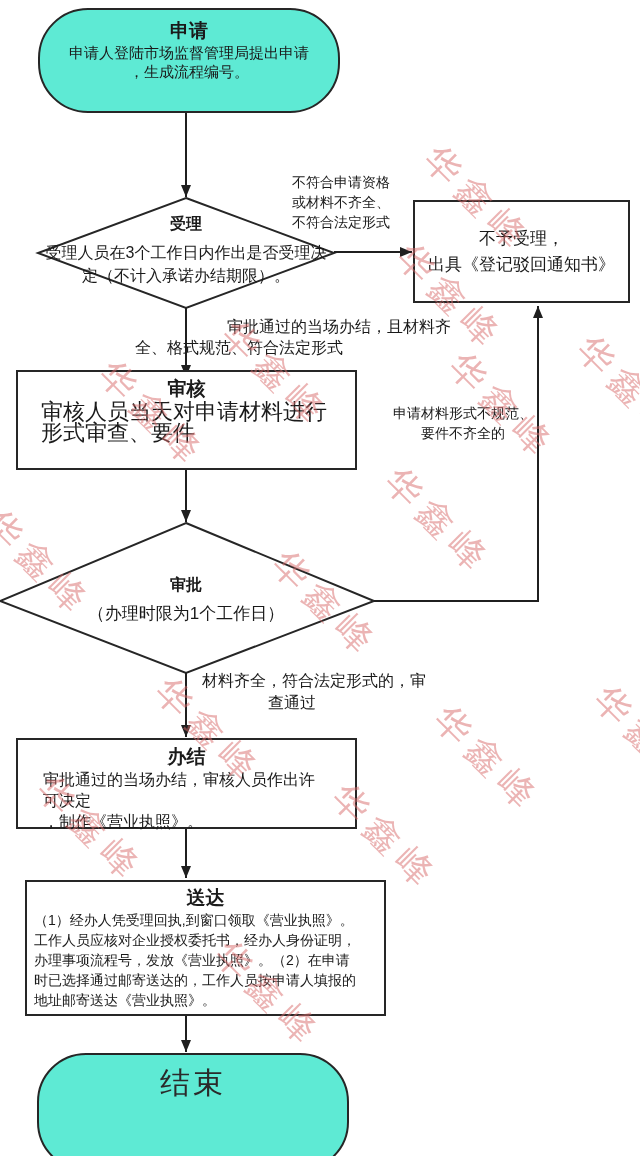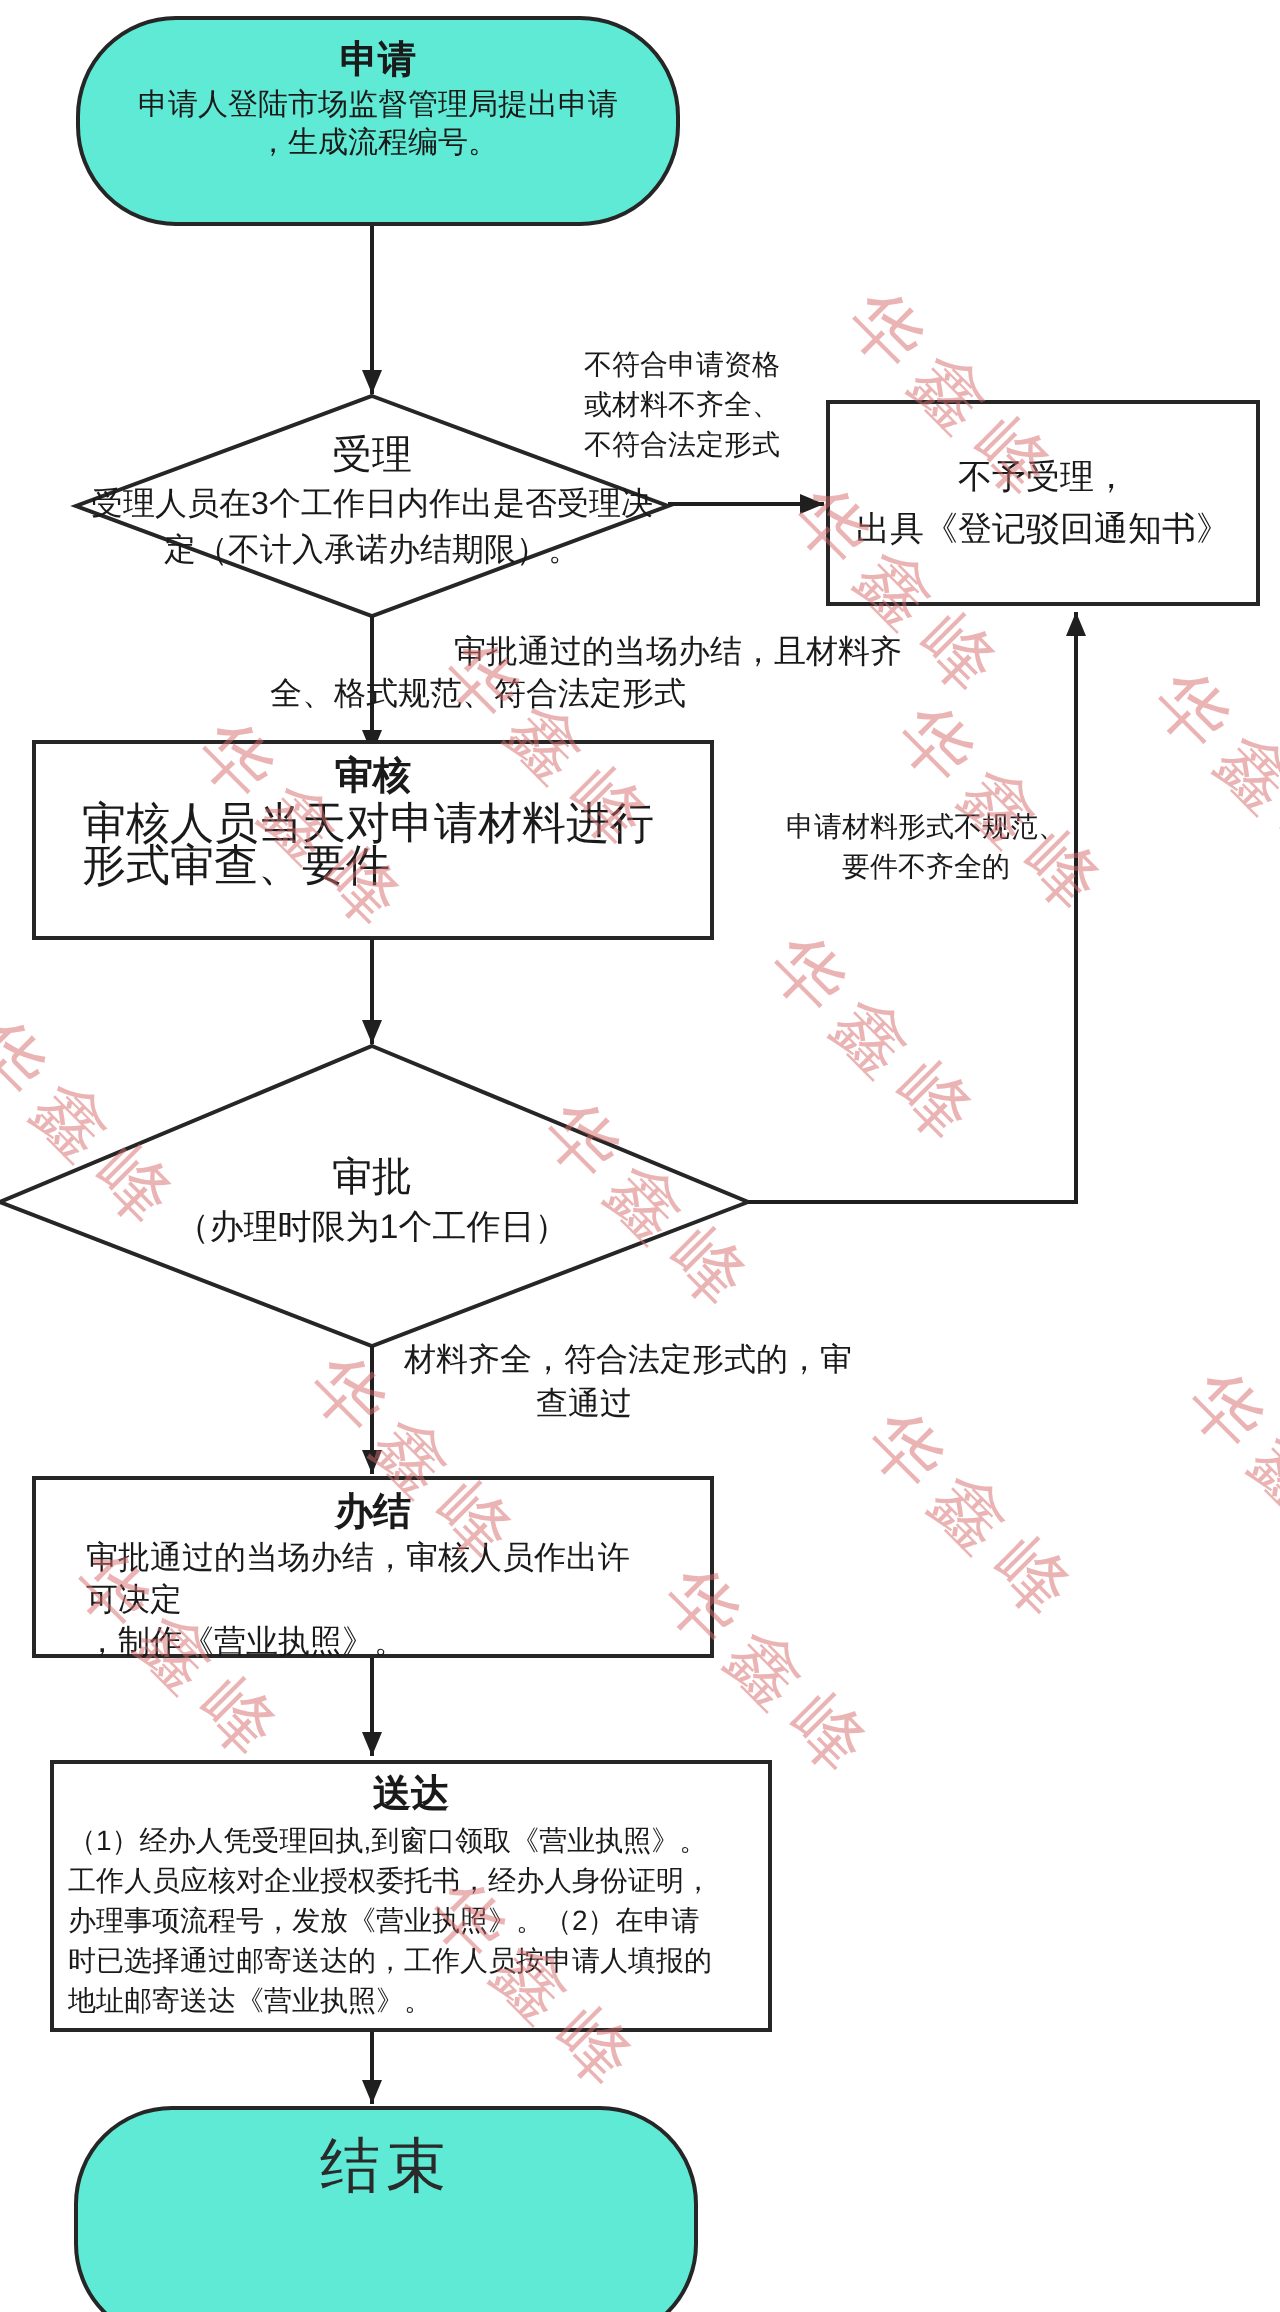--- a/index.html
+++ b/index.html
@@ -11,21 +11,21 @@
   .node,.lbl{position:absolute;z-index:2;box-sizing:border-box;}
   .stadium{
     position:absolute;z-index:2;box-sizing:border-box;background:#5eead4;
     border:2px solid #262626;text-align:center;
   }
   .rect{
     position:absolute;z-index:2;box-sizing:border-box;background:#fff;
     border:2px solid #262626;
   }
   .ntitle{font-size:19px;font-weight:bold;text-align:center;line-height:24px;}
-  .dtitle{position:absolute;z-index:2;font-size:20px;font-weight:normal;text-align:center;}
+  .dtitle{position:absolute;z-index:2;font-size:16px;font-weight:bold;text-align:center;}
   .nbody{font-size:15px;line-height:19px;}
   .lbl{font-size:14px;line-height:20px;}
   .wm{
     position:absolute;z-index:10;pointer-events:none;white-space:nowrap;
     font-size:36px;letter-spacing:9px;color:#d96c6c;opacity:0.5;
     transform:rotate(45deg);transform-origin:0 0;
   }
 </style>
 </head>
 <body>

